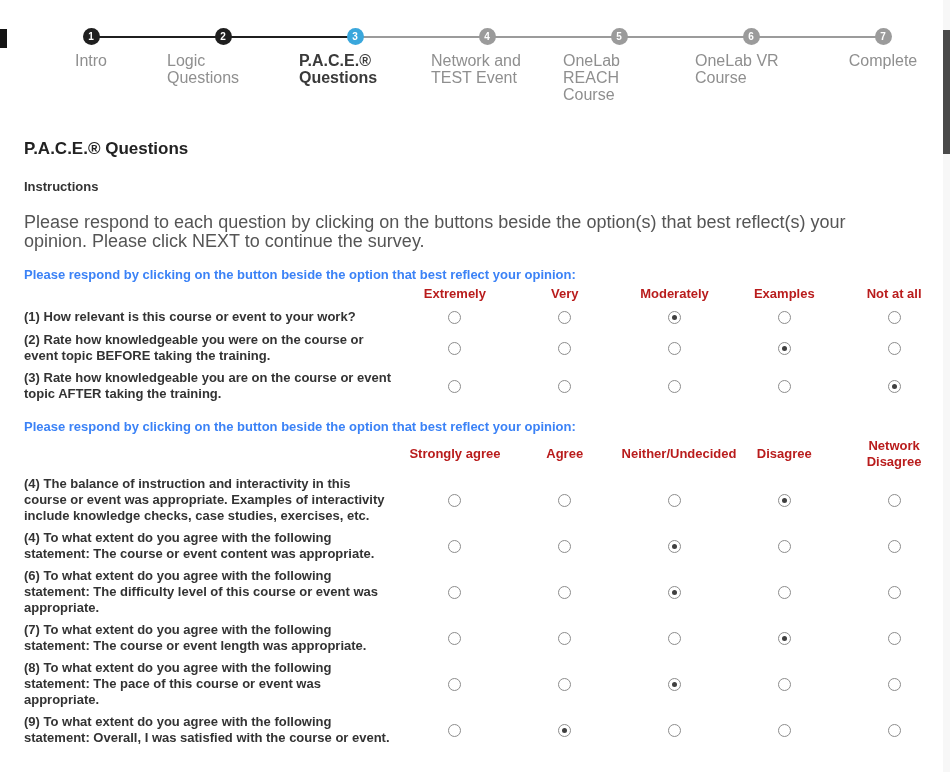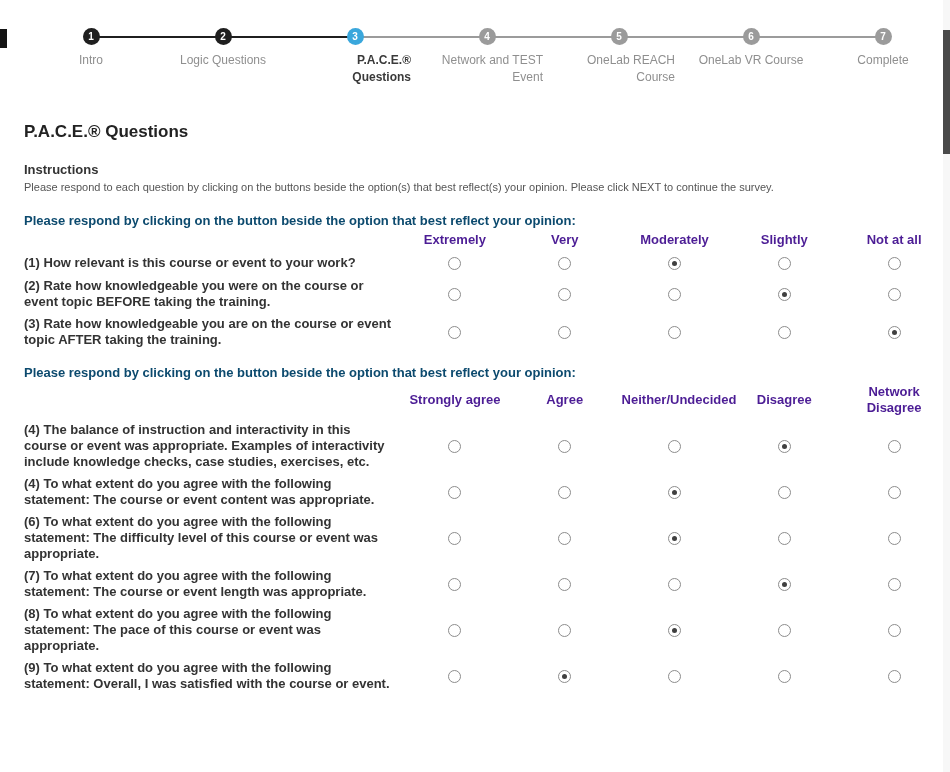--- a/index.html
+++ b/index.html
@@ -18,41 +18,41 @@
   .connector { position: absolute; top: 8px; left: -50%; width: 100%; height: 2px; background: var(--step-upcoming, #9b9b9b); }
   .connector.dark { background: var(--step-complete, #1f1f1f); }
   .circle {
     width: 17px; height: 17px; border-radius: 50%;
     color: #fff; font-size: 10px; font-weight: bold;
     display: flex; align-items: center; justify-content: center;
     z-index: 1; background: var(--step-upcoming, #9b9b9b);
   }
   .step.complete .circle { background: var(--step-complete, #1f1f1f); }
   .step.active .circle { background: var(--accent-blue, #3aa7dc); }
-  .step-label { margin-top: 7px; font-size: 12px; color: #8f8f8f; text-align: right; line-height: 17px; max-width: 112px; }
+  .step-label { margin-top: 7px; font-size: 16px; color: #8f8f8f; text-align: left; line-height: 17px; max-width: 112px; }
   .step.active .step-label { color: #3a3a3a; font-weight: bold; }
 
   
   .content { margin: 0 24px; }
   .page-title { margin-top: 36px; font-size: 17px; font-weight: bold; color: #222; line-height: 20px; }
   .instructions-label { margin-top: 20px; font-size: 13px; font-weight: bold; color: #333; line-height: 16px; }
-  .instructions-text { margin-top: 0; font-size: 11px; color: #555; line-height: 19px; max-width: 884px; }
-
-  .matrix-prompt { margin-top: 16px; font-size: 13px; font-weight: bold; color: #0c4a6e; line-height: 16px; }
+  .instructions-text { margin-top: 18px; font-size: 18px; color: #555; line-height: 19px; max-width: 884px; }
+
+  .matrix-prompt { margin-top: 16px; font-size: 13px; font-weight: bold; color: #3b82f6; line-height: 16px; }
   .matrix-prompt.second { margin-top: 14px; }
 
   .matrix-table { display: table; table-layout: fixed; width: 925px; }
   .mrow { display: table-row; }
   .mlabel {
     display: table-cell; vertical-align: middle; text-align: left;
     width: 376px; padding: 3px 8px 3px 0;
     font-size: 13px; font-weight: bold; color: #333; line-height: 16px;
   }
   .mcell { display: table-cell; vertical-align: middle; text-align: center; padding: 3px 2px; }
-  .mheader .mcell { font-size: 13px; font-weight: bold; color: #4c1d95; line-height: 16px; }
+  .mheader .mcell { font-size: 13px; font-weight: bold; color: #b91c1c; line-height: 16px; }
 
   .radio {
     display: inline-block; width: 13px; height: 13px;
     border: 1px solid #8d8d8d; border-radius: 50%;
     background: #fff; position: relative; vertical-align: middle;
     cursor: pointer;
   }
   .radio.selected::after {
     content: ""; position: absolute; left: 3px; top: 3px;
     width: 5px; height: 5px; border-radius: 50%; background: #3f3f3f;
@@ -110,21 +110,21 @@
   <div class="instructions-label">Instructions</div>
   <div class="instructions-text">Please respond to each question by clicking on the buttons beside the option(s) that best reflect(s) your opinion. Please click NEXT to continue the survey.</div>
 
   <div class="matrix-prompt">Please respond by clicking on the button beside the option that best reflect your opinion:</div>
   <div class="matrix-table">
       <div class="mrow mheader">
         <div class="mlabel"></div>
         <div class="mcell">Extremely</div>
         <div class="mcell">Very</div>
         <div class="mcell">Moderately</div>
-        <div class="mcell">Slightly</div>
+        <div class="mcell">Examples</div>
         <div class="mcell">Not at all</div>
       </div>
       <div class="mrow">
         <div class="mlabel">(1) How relevant is this course or event to your work?</div>
         <div class="mcell"><span class="radio"></span></div>
         <div class="mcell"><span class="radio"></span></div>
         <div class="mcell"><span class="radio selected"></span></div>
         <div class="mcell"><span class="radio"></span></div>
         <div class="mcell"><span class="radio"></span></div>
       </div>

